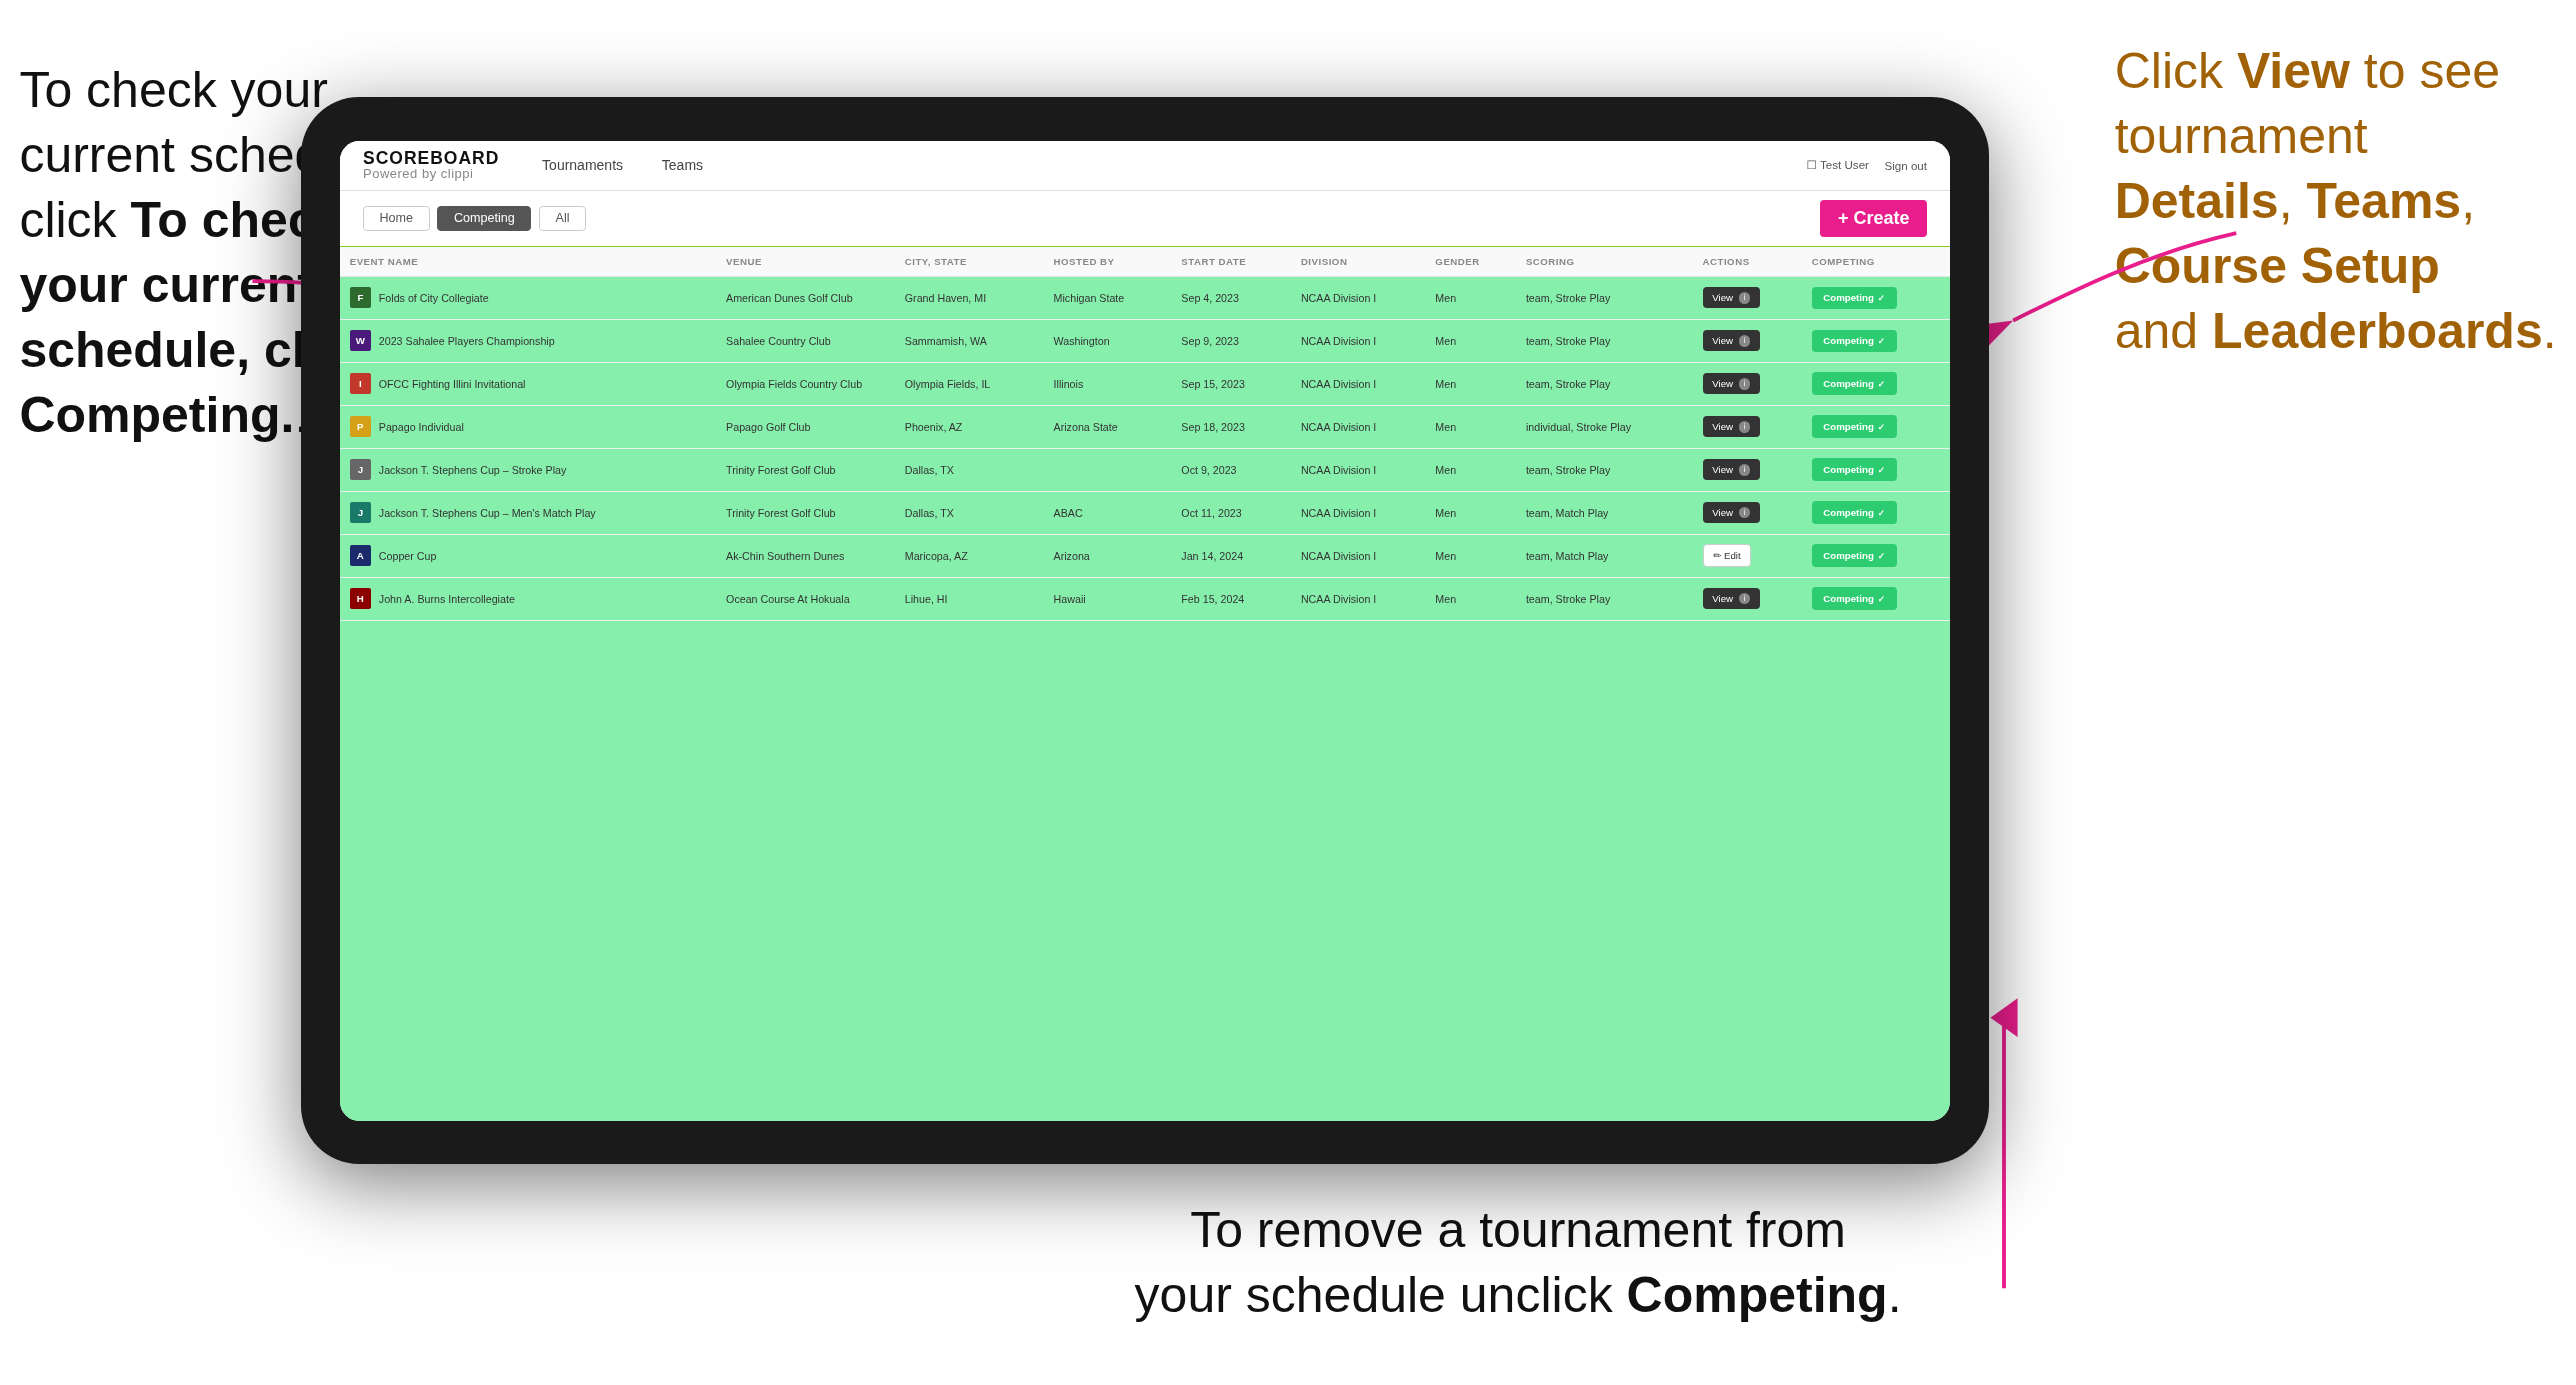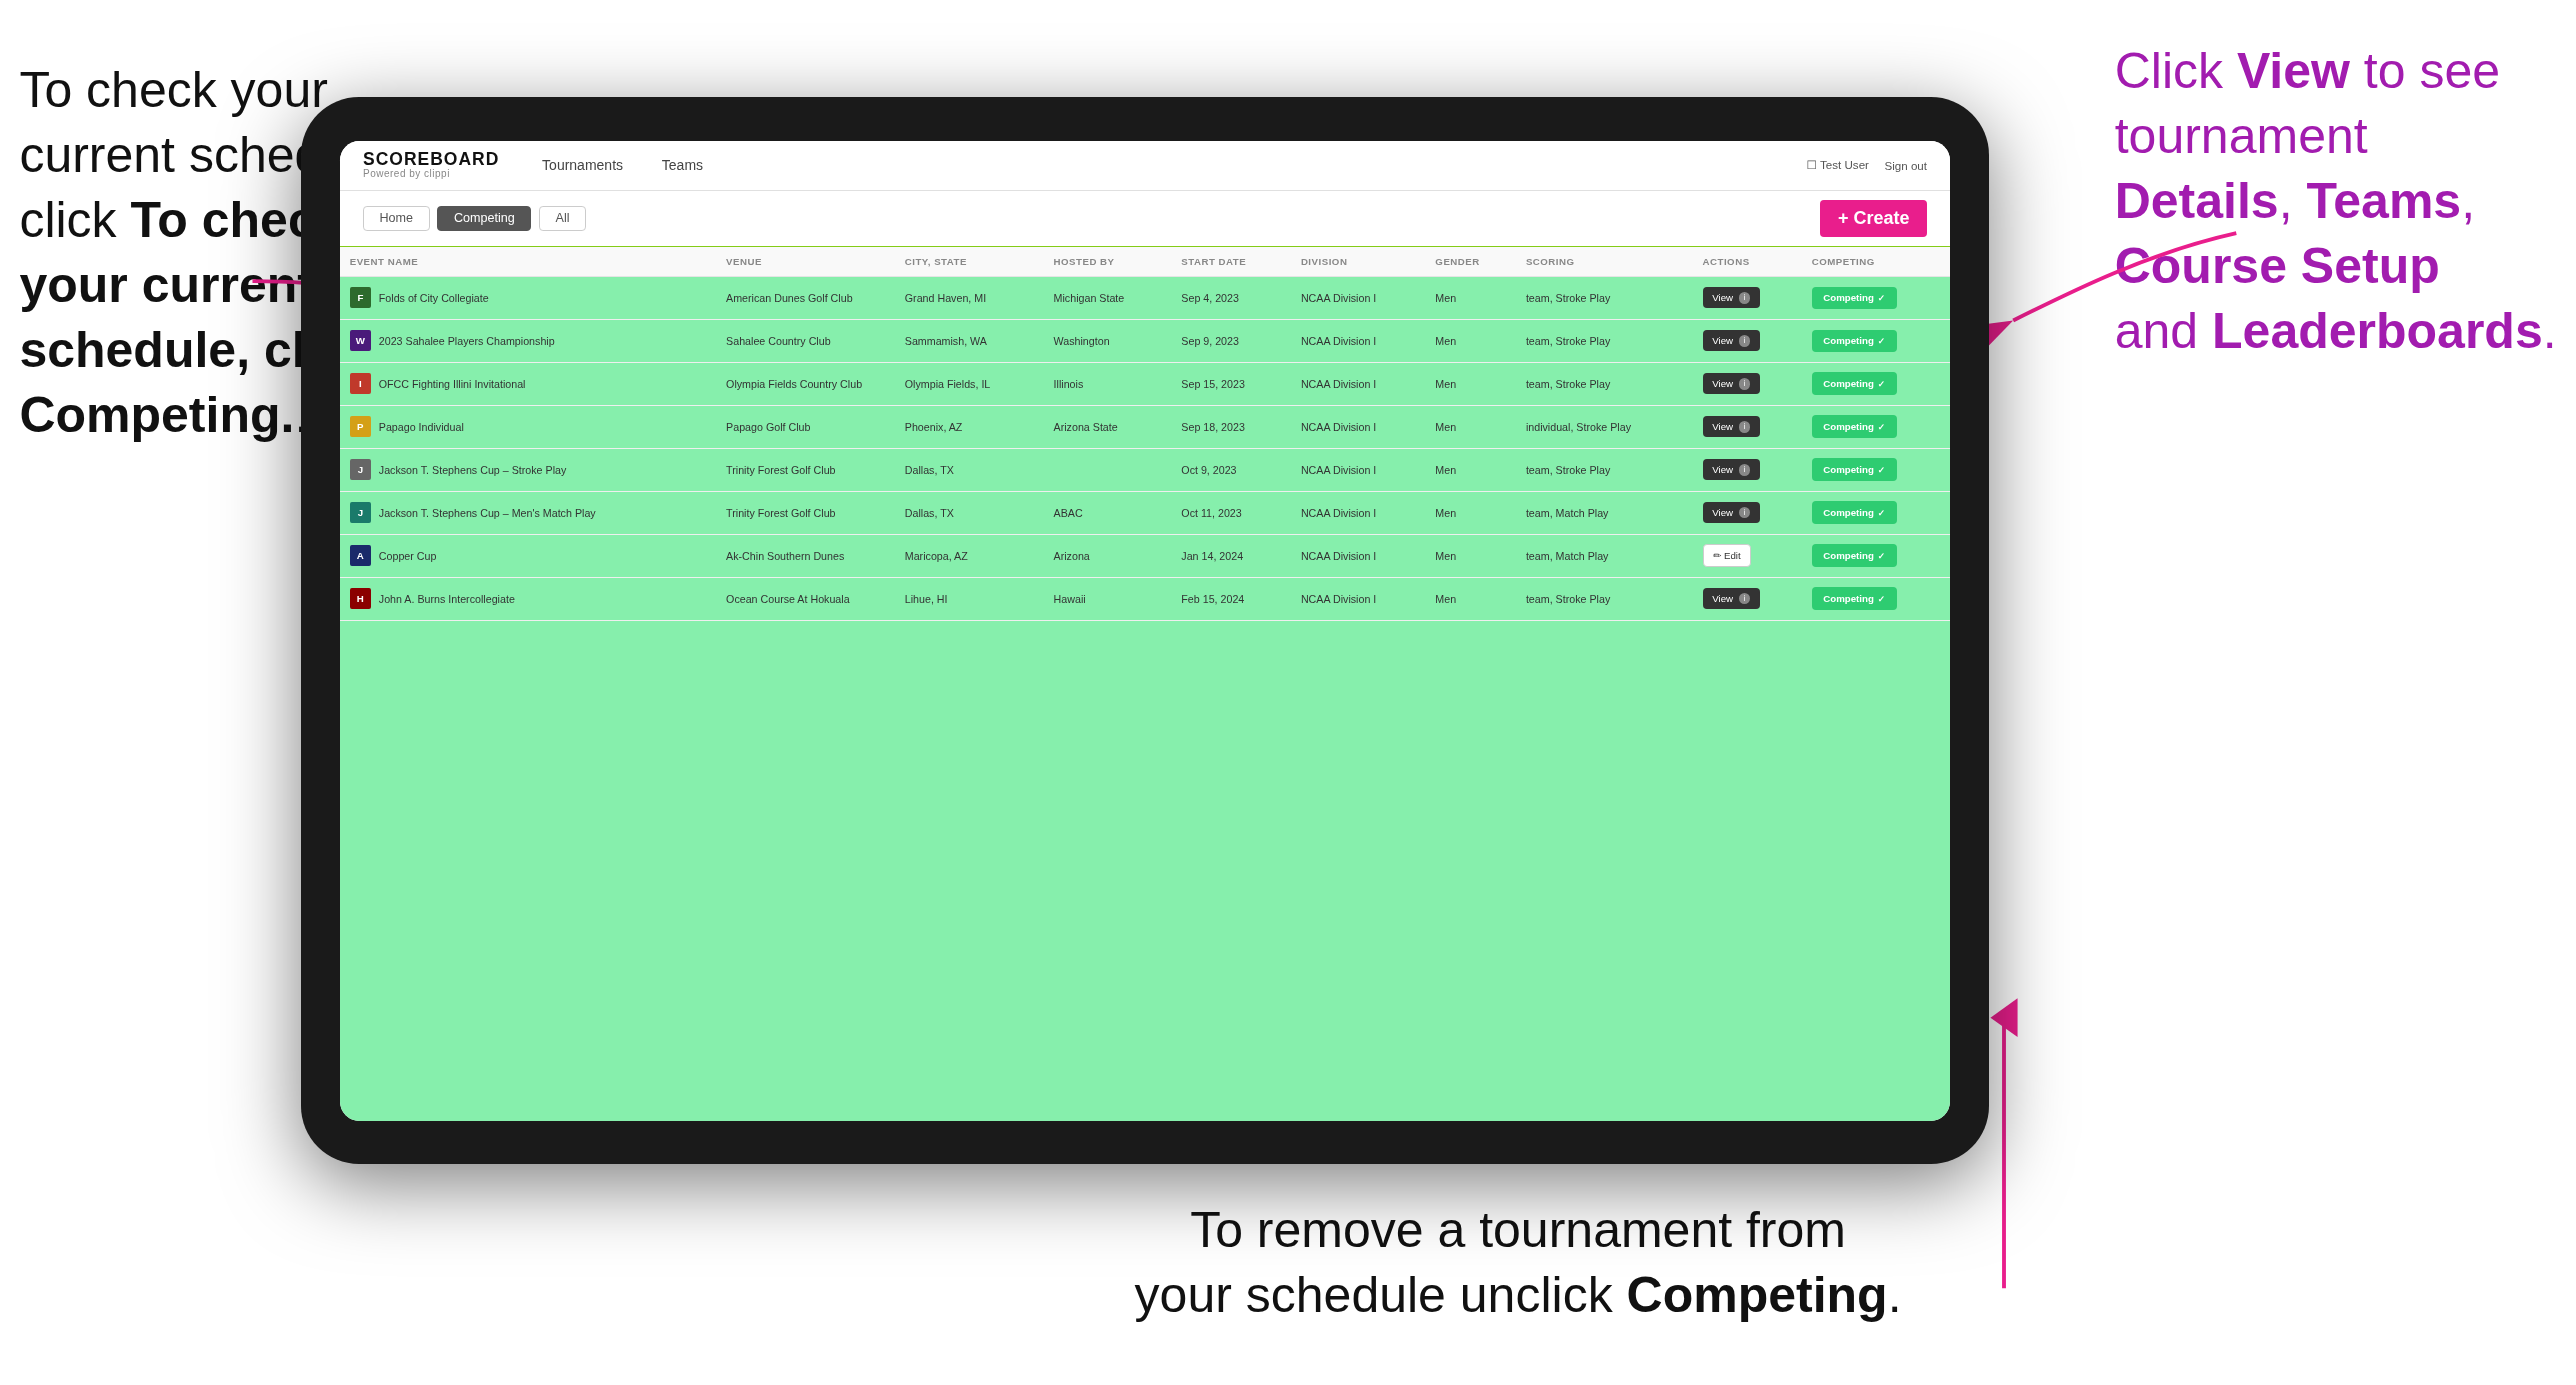--- a/index.html
+++ b/index.html
@@ -23,21 +23,21 @@
       max-width: 427px;
     }
     .annotation-top-left strong { font-weight: 900; }
 
     .annotation-top-right {
       position: absolute;
       top: 39px;
       right: 19.4px;
       font-size: 50px;
       line-height: 1.3;
-      color: #a21caf;
+      color: #a16207;
       max-width: 563px;
       text-align: left;
     }
     .annotation-top-right strong { font-weight: 900; }
 
     .annotation-bottom {
       position: absolute;
       bottom: 58px;
       left: 50%;
       transform: translateX(-20%);
@@ -90,21 +90,21 @@
       line-height: 1;
       margin-right: 7.8px;
     }
     .brand-name {
       font-size: 17.5px;
       font-weight: 900;
       color: #111;
       letter-spacing: 1px;
     }
     .brand-sub {
-      font-size: 10px;
+      font-size: 13px;
       color: #888;
       letter-spacing: 0.5px;
     }
 
     .nav-link {
       font-size: 14px;
       color: #444;
       cursor: pointer;
       font-weight: 500;
       padding: 0 3.9px;

